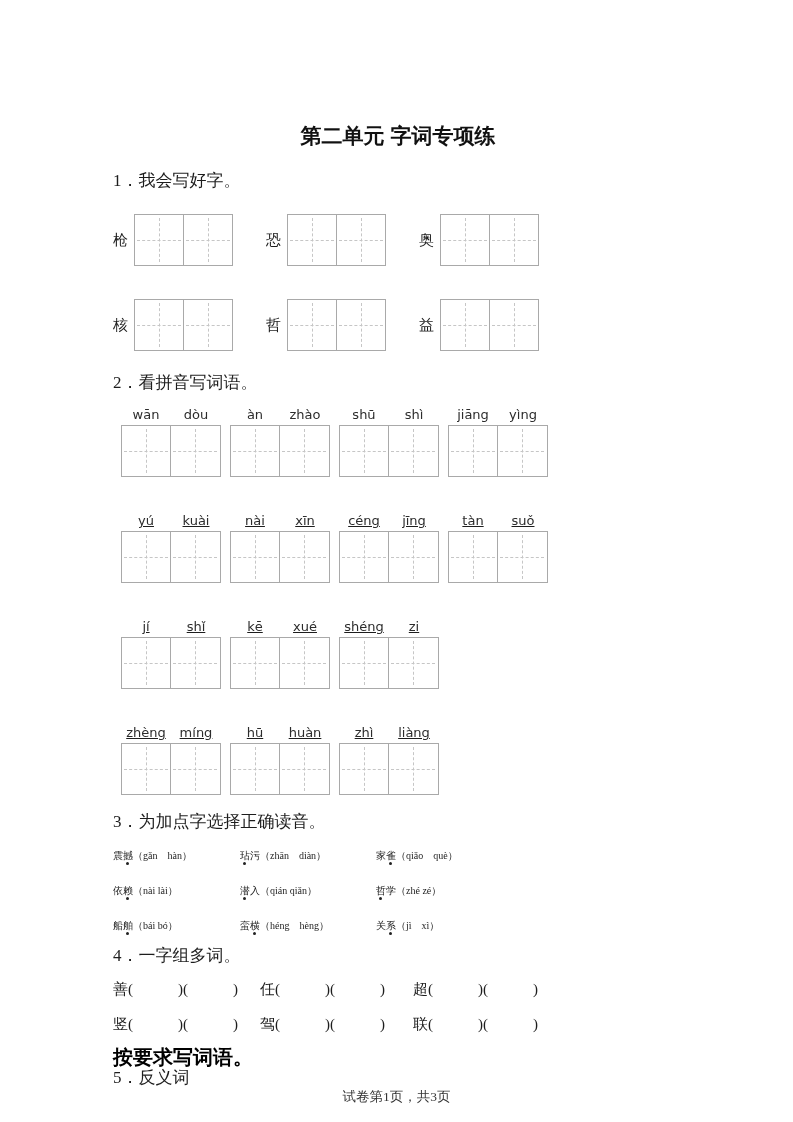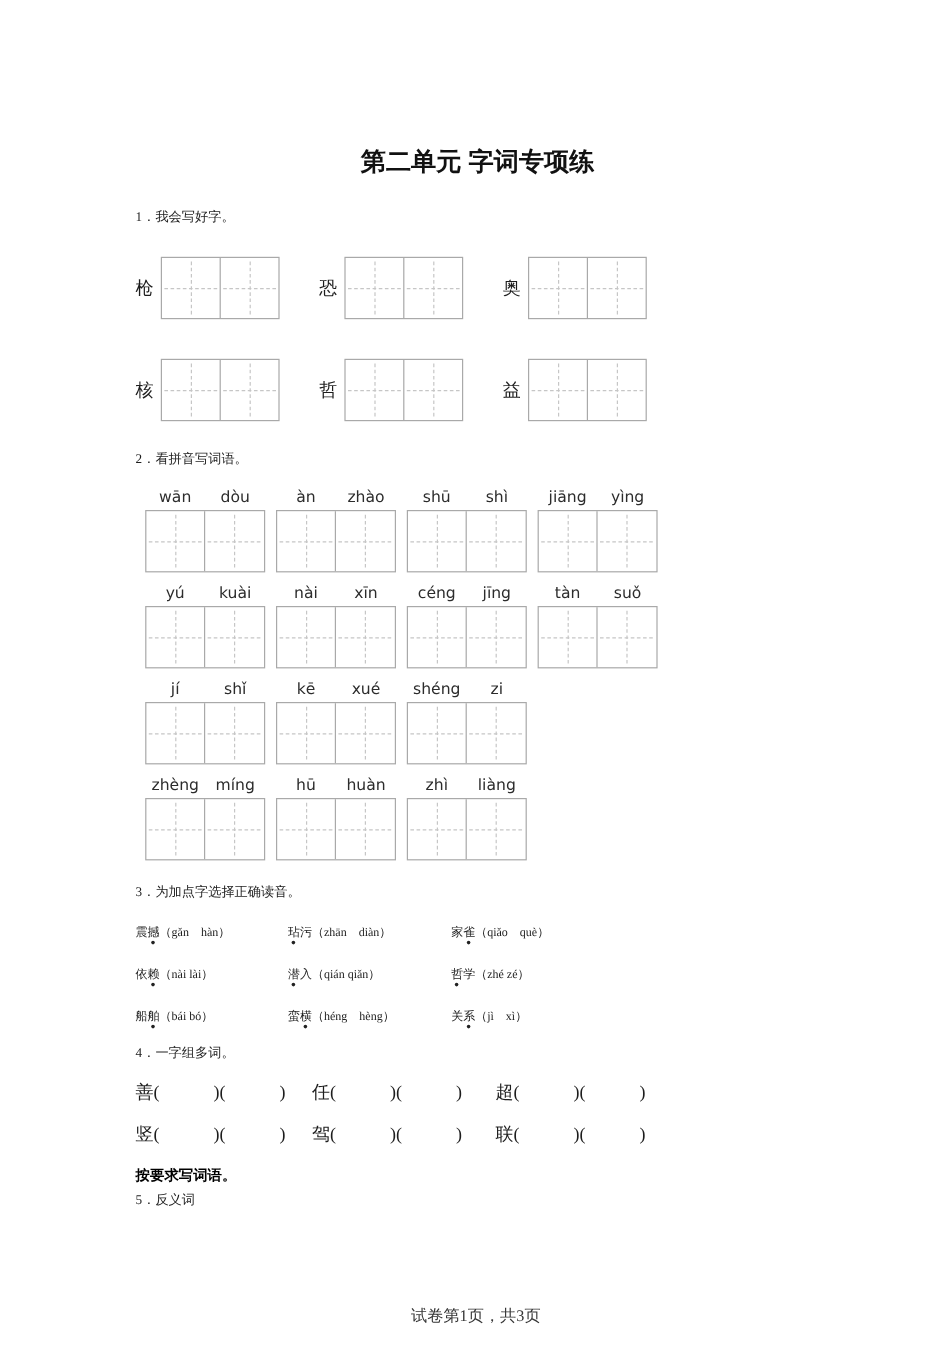--- a/index.html
+++ b/index.html
@@ -20,26 +20,26 @@
   .doc-title {
     padding-top:121px;
     text-align:center;
     font-family:"Liberation Sans","DejaVu Sans",sans-serif;
     font-weight:bold;
     font-size:21px;
     line-height:29px;
     color:#111;
   }
   
-  .sec-heading { font-size:11px; line-height:20px; }
+  .sec-heading { font-size:17px; line-height:20px; }
   .h-s1 { margin-top:21px; }
   .h-s2 { margin-top:22px; }
   .h-s3 { margin-top:17px; }
   .h-s4 { margin-top:10px; }
-  .h-bold { margin-top:13px; font-weight:bold; font-size:12px; line-height:21px;
+  .h-bold { margin-top:13px; font-weight:bold; font-size:20px; line-height:21px;
             font-family:"Liberation Sans","DejaVu Sans",sans-serif; color:#000; }
   .h-s5 { }
   
   .tzgrid { display:flex; border:1px solid #a9a9a9; background:#fff; }
   .tzcell { position:relative; width:48px; height:50px; border-right:1px solid #a9a9a9; }
   .tzcell:last-child { border-right:none; }
   .tzcell::before {
     content:""; position:absolute; left:50%; top:3px; bottom:3px;
     border-left:1px dashed #c6c6c6;
   }
@@ -49,21 +49,21 @@
   }
   
   .s1-row { display:flex; gap:33px; }
   .s1-row1 { margin-top:23px; }
   .s1-row2 { margin-top:33px; }
   .s1-block { display:flex; align-items:center; }
   .char-label { width:19px; margin-right:2px; font-size:15px; }
   
   .s2-row { display:flex; gap:9px; margin-left:8px; }
   .s2-row1 { margin-top:14px; }
-  .s2-rown { margin-top:10px; }
+  .s2-rown { margin-top:36px;text-decoration:underline; }
   .py-block { width:100px; }
   .py-labels { display:flex; margin-bottom:2px; }
   .py-syll {
     width:50px; text-align:center;
     font-family:"DejaVu Sans","Liberation Sans",sans-serif;
     font-size:13px; line-height:16px; color:#2c2c2c;
   }
   
   .s3-row { display:grid; grid-template-columns:127px 136px auto; font-size:10px; line-height:20px; }
   .s3-row1 { margin-top:14px; }

